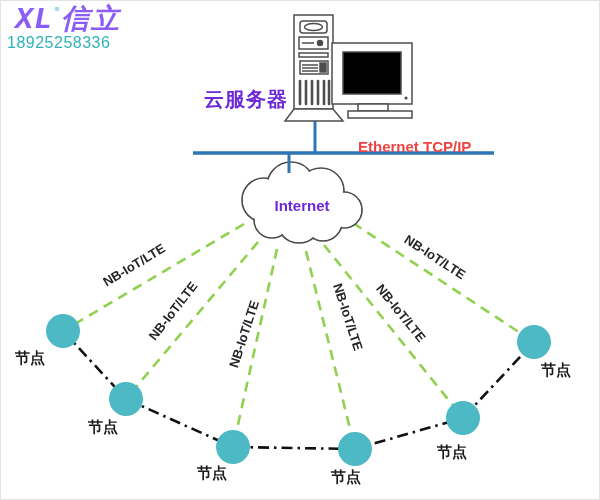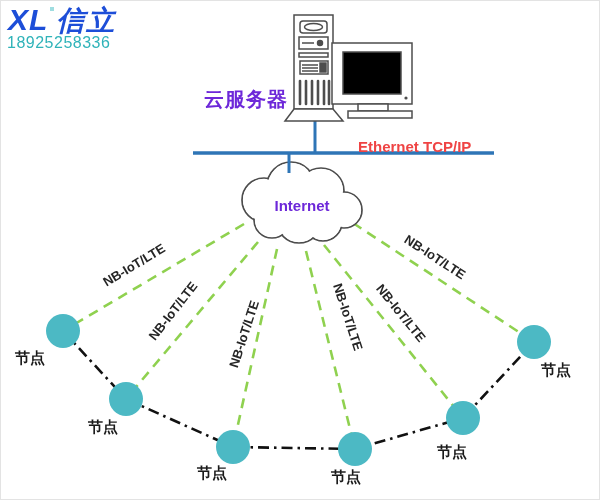--- a/index.html
+++ b/index.html
@@ -4,21 +4,21 @@
 <style>
   html,body{margin:0;padding:0;background:#fff;}
   .stage{
     position:relative;width:600px;height:500px;overflow:hidden;
     background:#ffffff;border:1px solid #e3e3e3;box-sizing:border-box;
     font-family:"Liberation Sans","DejaVu Sans",sans-serif;
   }
   .stage svg{position:absolute;left:0;top:0;}
   .abs{position:absolute;white-space:nowrap;}
   
-  .logo{left:7px;top:4px;color:#1d4ed8;line-height:1;}
+  .logo{left:14px;top:4px;color:#8b5cf6;line-height:1;font-family:Liberation Mono, monospace;}
   .logo .latin{font-size:30px;font-weight:bold;font-style:italic;letter-spacing:1px;}
   .logo .tm{display:inline-block;width:4px;height:4px;background:#9fdde0;vertical-align:top;margin:2px 2px 0 2px;}
   .logo .cn{font-size:28px;font-weight:bold;font-style:italic;letter-spacing:2px;}
   .phone{left:6px;top:33px;color:#2fb3b9;font-size:16px;letter-spacing:0.5px;}
   
   .server-label{left:203px;top:85px;font-size:20px;font-weight:bold;color:#6d28d9;letter-spacing:1px;}
   .ethernet-label{left:357px;top:137px;font-size:15px;font-weight:bold;color:#ef4444;}
   .internet-label{left:301px;top:204px;transform:translate(-50%,-50%);font-size:15px;font-weight:bold;color:#6d28d9;}
   .link-label{
     font-size:13px;font-weight:600;color:#262626;

